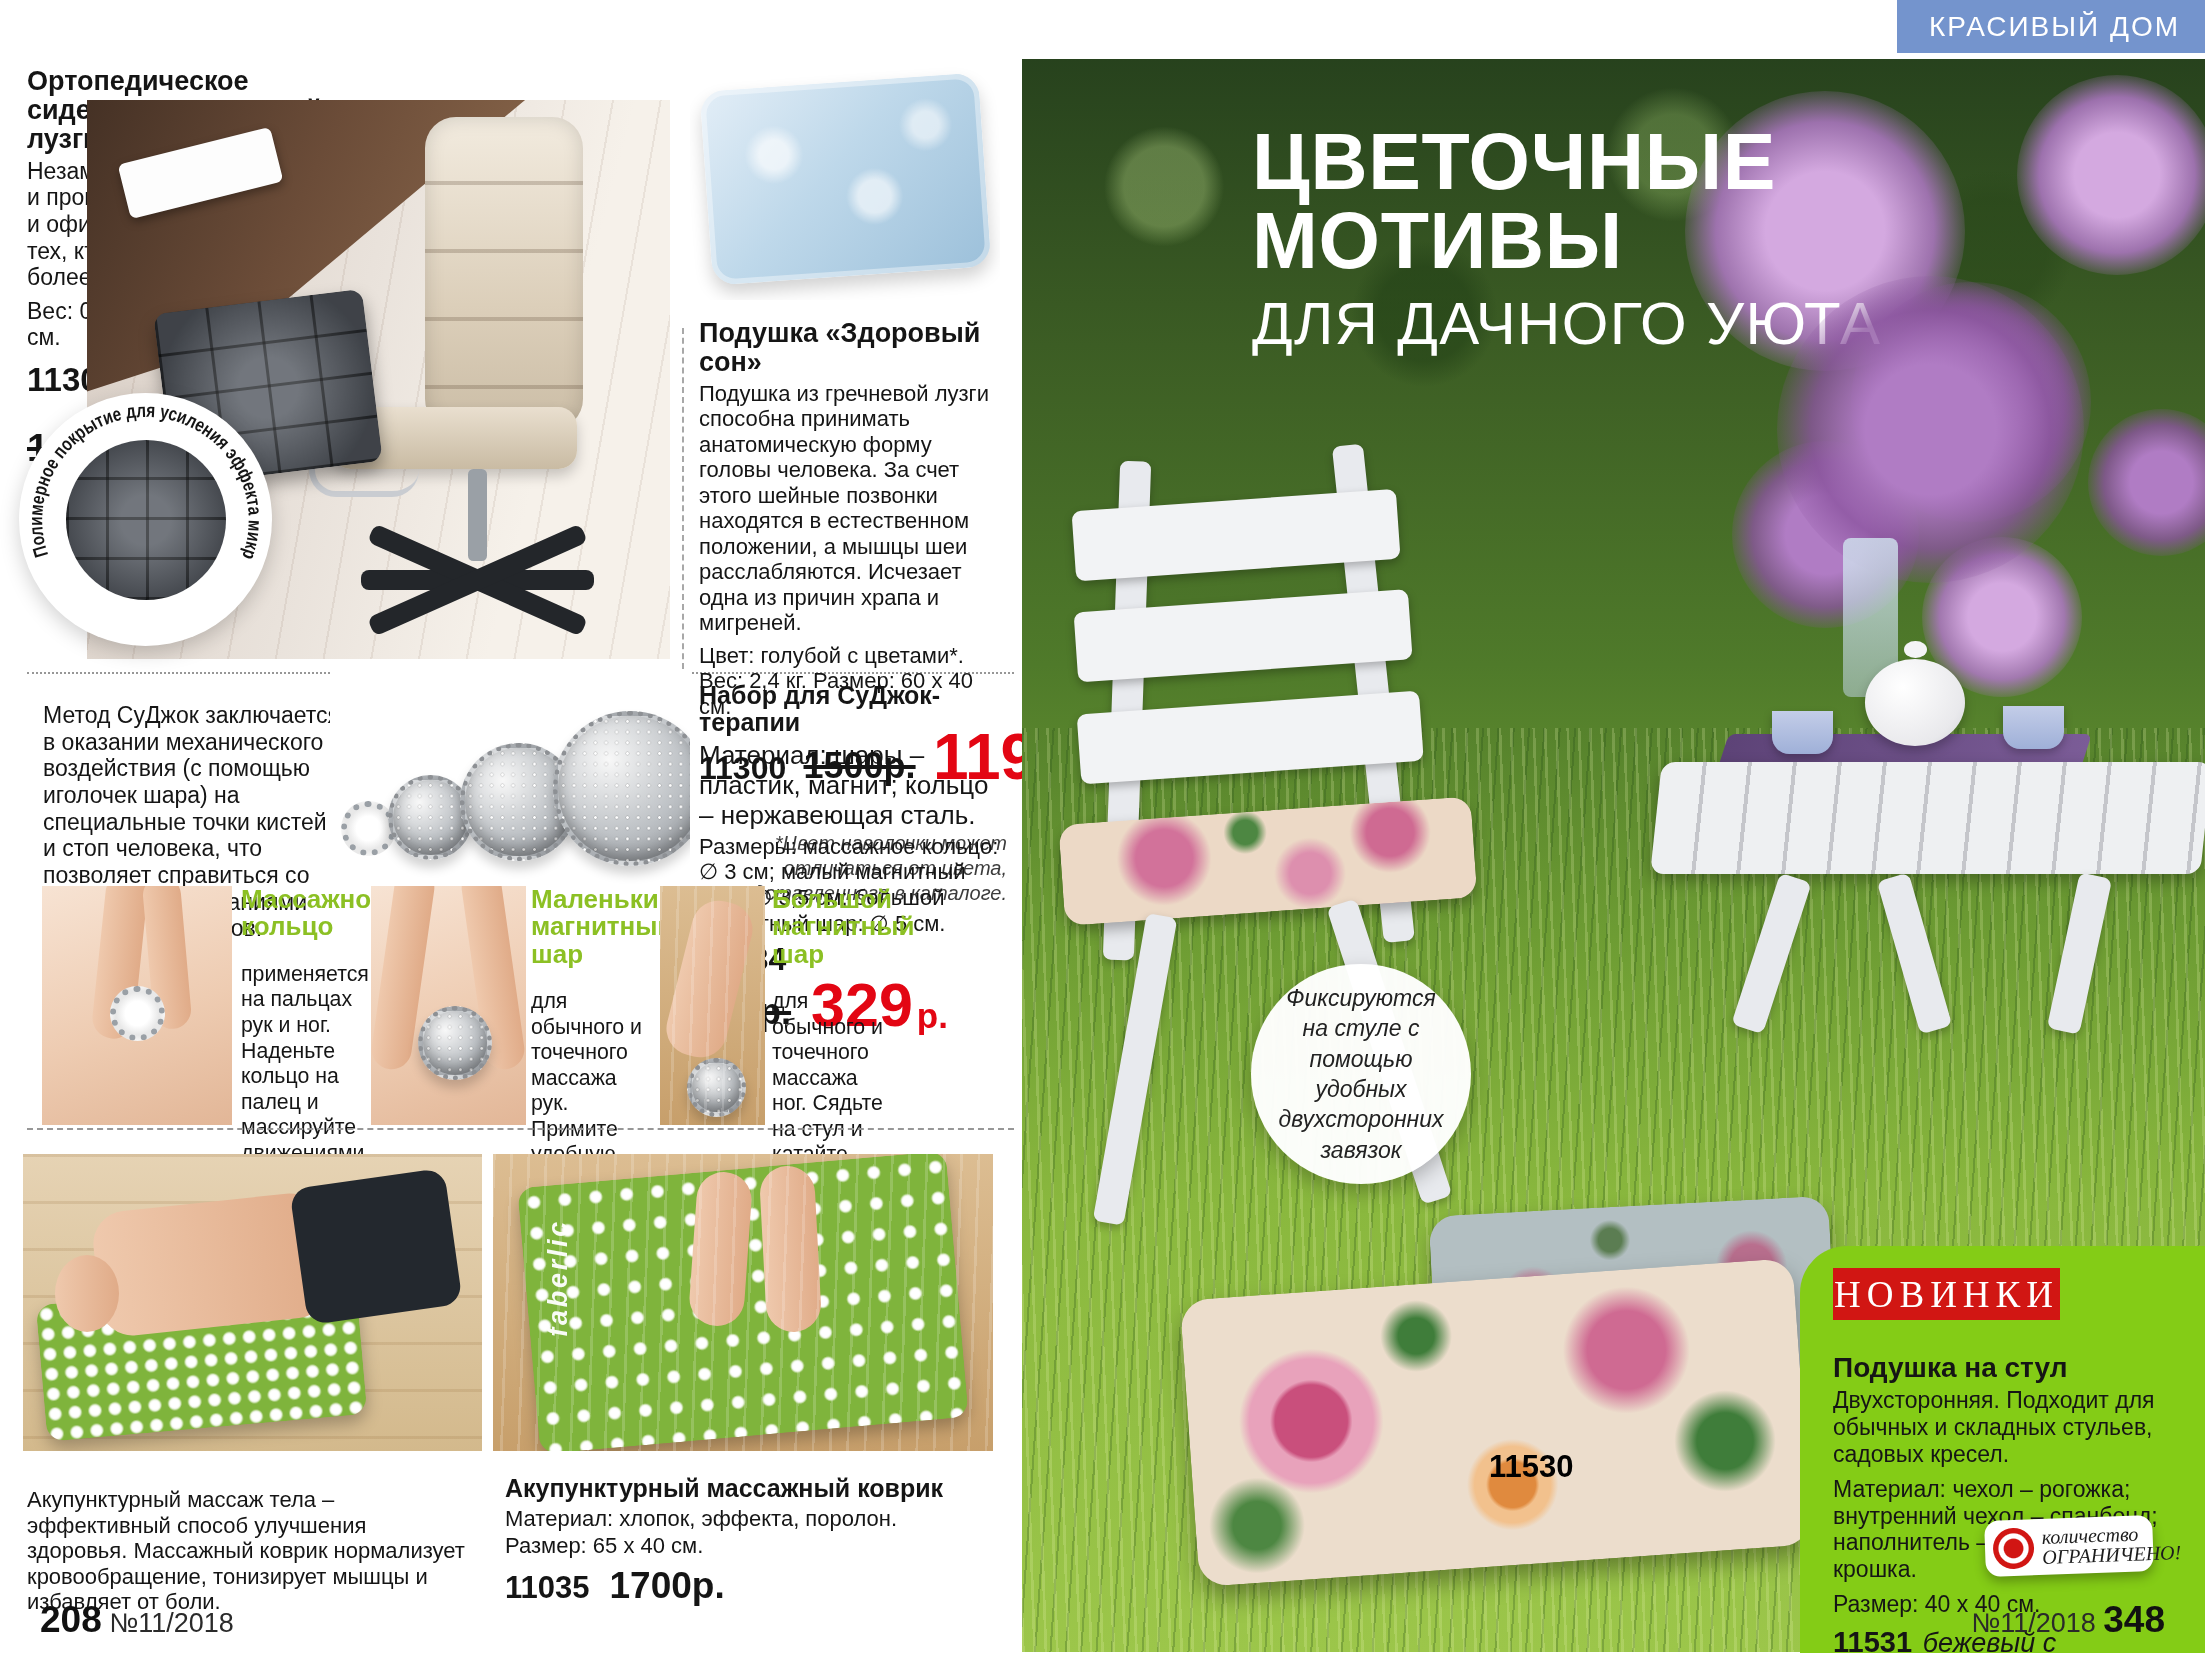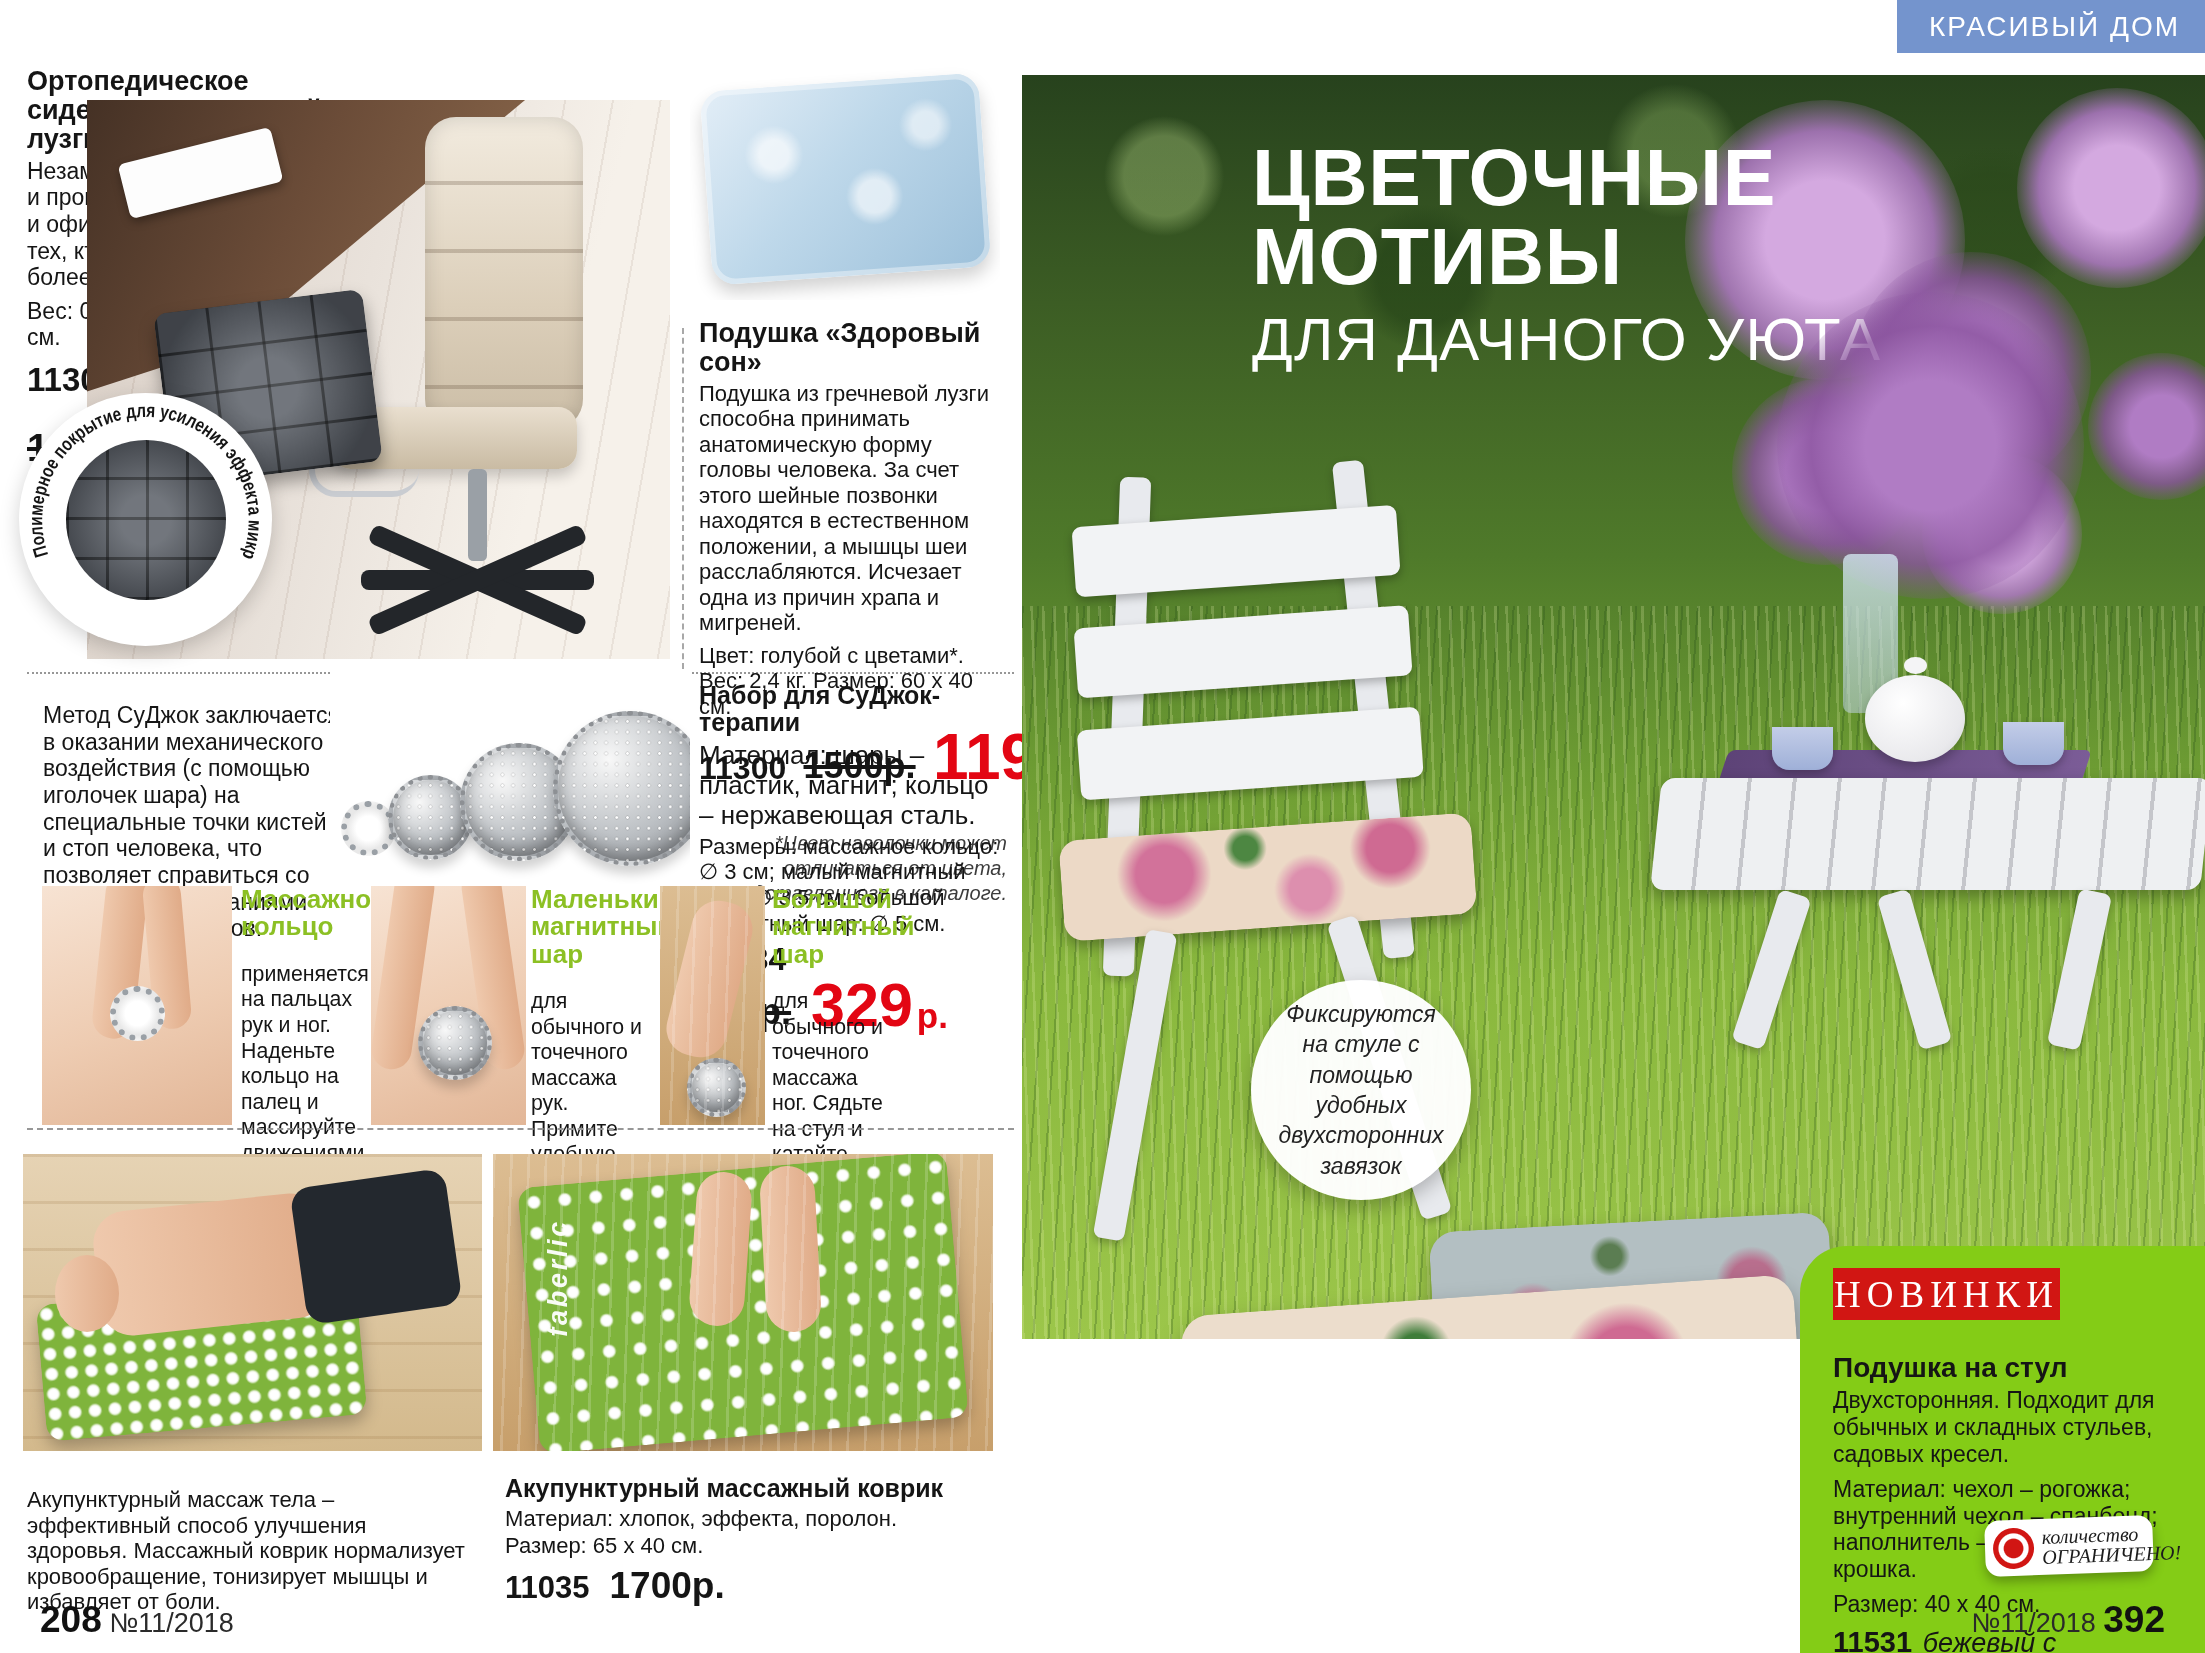--- a/index.html
+++ b/index.html
@@ -82,21 +82,21 @@
   .wood{background:linear-gradient(180deg,#dcbd92,#c79f6b);}
   .wood:after{content:"";position:absolute;inset:0;background:repeating-linear-gradient(92deg,rgba(255,255,255,.18) 0 2.7px,transparent 2.7px 17.3px);}
   
   .mat{background-color:#7fb43c;
        background-image:radial-gradient(circle,#ffffff 4px,rgba(255,255,255,.9) 5.3px,transparent 7.3px);
        background-size:31px 31px;border-radius:17.3px;box-shadow:0 8px 16px rgba(0,0,0,.25);}
   .mat-small{background-size:20px 20px;}
   .brand-vert{position:absolute;writing-mode:vertical-rl;transform:rotate(180deg);color:#fff;
               font-size:27px;font-weight:bold;font-style:italic;letter-spacing:2.7px;opacity:.95;}
   
-  .garden{position:absolute;left:1022px;top:75px;width:1184px;height:1264px;overflow:hidden;
+  .garden{position:absolute;left:1022px;top:59px;width:1184px;height:1593px;overflow:hidden;
           background:linear-gradient(180deg,#27421d 0%,#3c5d24 18%,#4f7a2a 38%,#6d9c33 55%,#8ab83e 72%,#9cc64a 100%);}
   .garden .leafTex{position:absolute;inset:0;
           background-image:radial-gradient(circle at 12% 8%,rgba(190,220,140,.35) 0 40px,transparent 60px),
            radial-gradient(circle at 34% 16%,rgba(30,60,20,.5) 0 47px,transparent 73px),
            radial-gradient(circle at 55% 6%,rgba(170,210,120,.3) 0 40px,transparent 67px),
            radial-gradient(circle at 82% 12%,rgba(40,70,25,.5) 0 53px,transparent 80px),
            radial-gradient(circle at 70% 28%,rgba(160,200,110,.25) 0 47px,transparent 73px);}
   .grassTex{position:absolute;left:0;top:42%;width:100%;height:58%;
           background:repeating-linear-gradient(88deg,rgba(235,245,180,.22) 0 2.7px,transparent 2.7px 11.3px),
                      repeating-linear-gradient(94deg,rgba(30,70,20,.25) 0 2px,transparent 2px 15.3px);}
@@ -395,17 +395,17 @@
       <div class="target"></div>
       <div class="limited-text">
         <div class="l1">количество</div>
         <div class="l2">ОГРАНИЧЕНО!</div>
       </div>
     </div>
   </div>
 
   <div class="footer" style="right:40px;text-align:right;">
     <span>№11/2018</span>
-    <b>392</b>
+    <b>348</b>
   </div>
 
 </div>
 
 
 </body></html>

